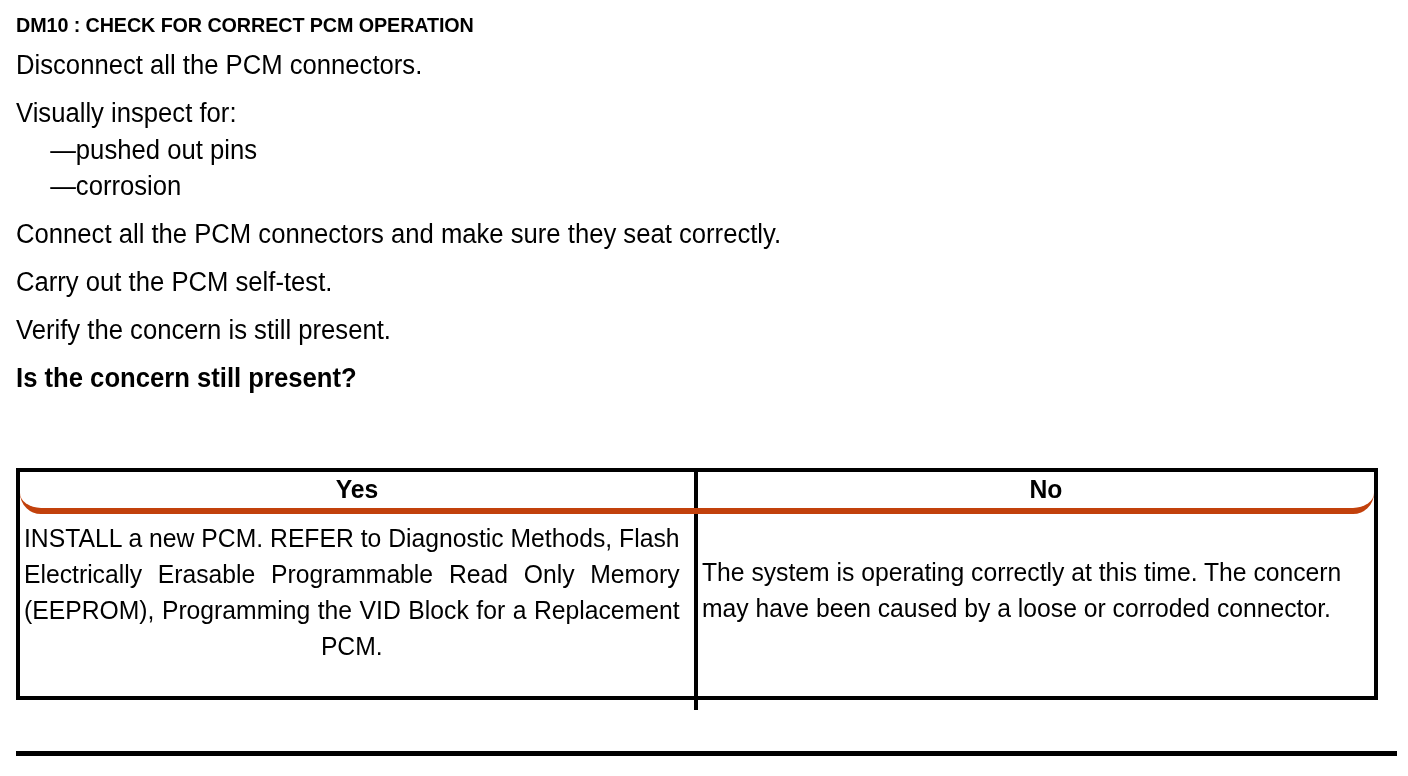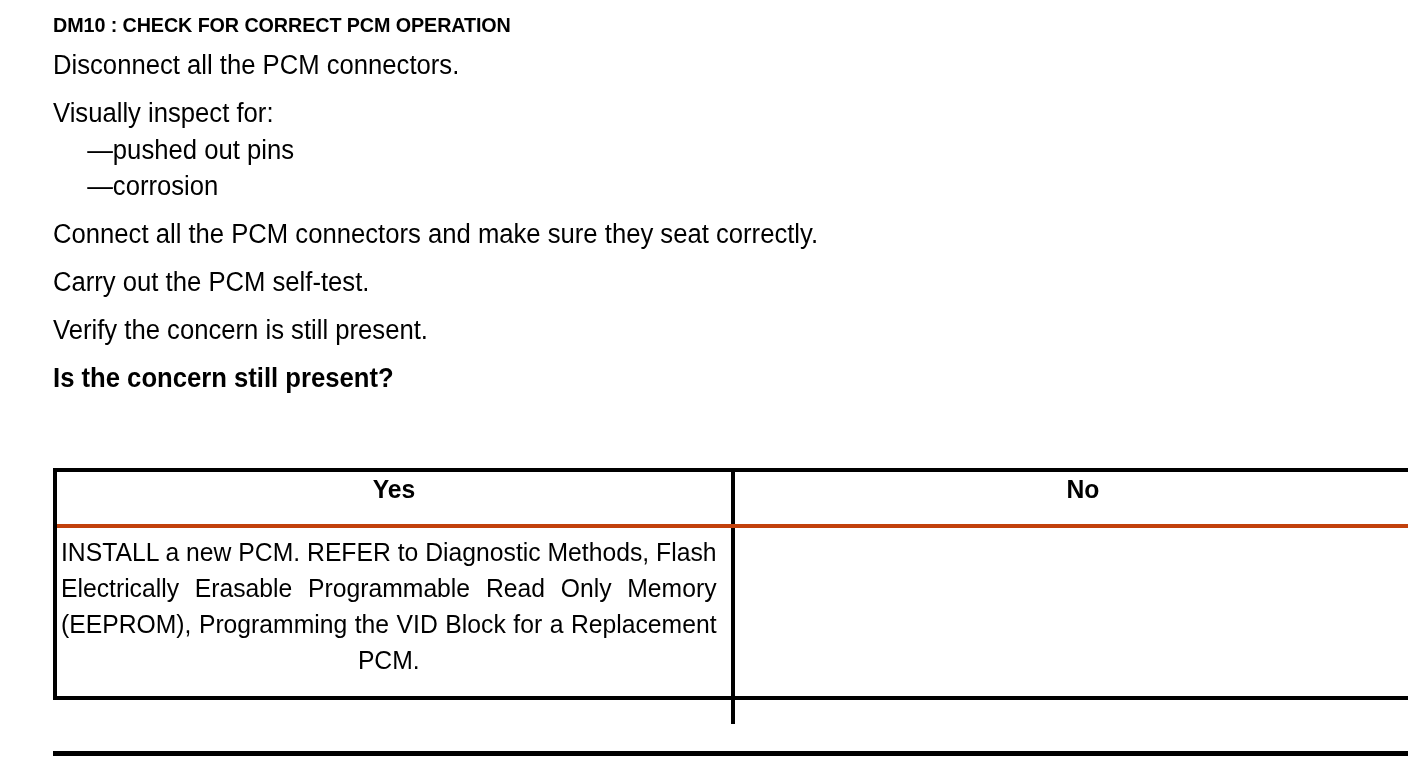--- a/index.html
+++ b/index.html
@@ -13,21 +13,20 @@
     height: 776px;
     position: relative;
     font-family: "Liberation Sans", sans-serif;
     color: #000000;
     overflow: hidden;
   }
 
   .page {
     position: absolute;
     inset: 0;
-    margin-left: 37px;
   }
 
   
   .step-title {
     position: absolute;
     left: 16px;
     top: 13px;
     font-size: 21px;
     font-weight: bold;
     letter-spacing: -0.1px;
@@ -71,23 +70,24 @@
     left: 16px;
     top: 468px;
     width: 1362px;
     height: 232px;
     border: 4px solid #000000;
     box-sizing: border-box;
     background: #ffffff;
   }
   .table-header {
     display: flex;
-    height: 56px;
-    border-bottom: 4px solid #c2410c;
+    height: 42px;
+    border-bottom: 6px solid #c2410c;
     box-sizing: border-box;
+    border-radius: 21px;
   }
   .table-body {
     display: flex;
     height: 196px;
     box-sizing: border-box;
   }
   .col-yes {
     width: 678px;
     box-sizing: border-box;
     position: relative;
@@ -173,18 +173,21 @@
       </div>
       <div class="col-no">
         <div class="header-label">No</div>
       </div>
     </div>
 
     <div class="table-body">
       <div class="col-yes">
         <div class="cell-text">INSTALL a new PCM. REFER to Diagnostic Methods, Flash Electrically Erasable Programmable Read Only Memory (EEPROM), Programming the VID Block for a Replacement PCM.</div>
       </div>
+      <div class="col-no">
+        <div class="cell-text no-cell">The system is operating correctly at this time. The concern may have been caused by a loose or corroded connector.</div>
+      </div>
     </div>
   </div>
 
   <div class="bottom-rule"></div>
 
 </div>
 
 </body></html>

